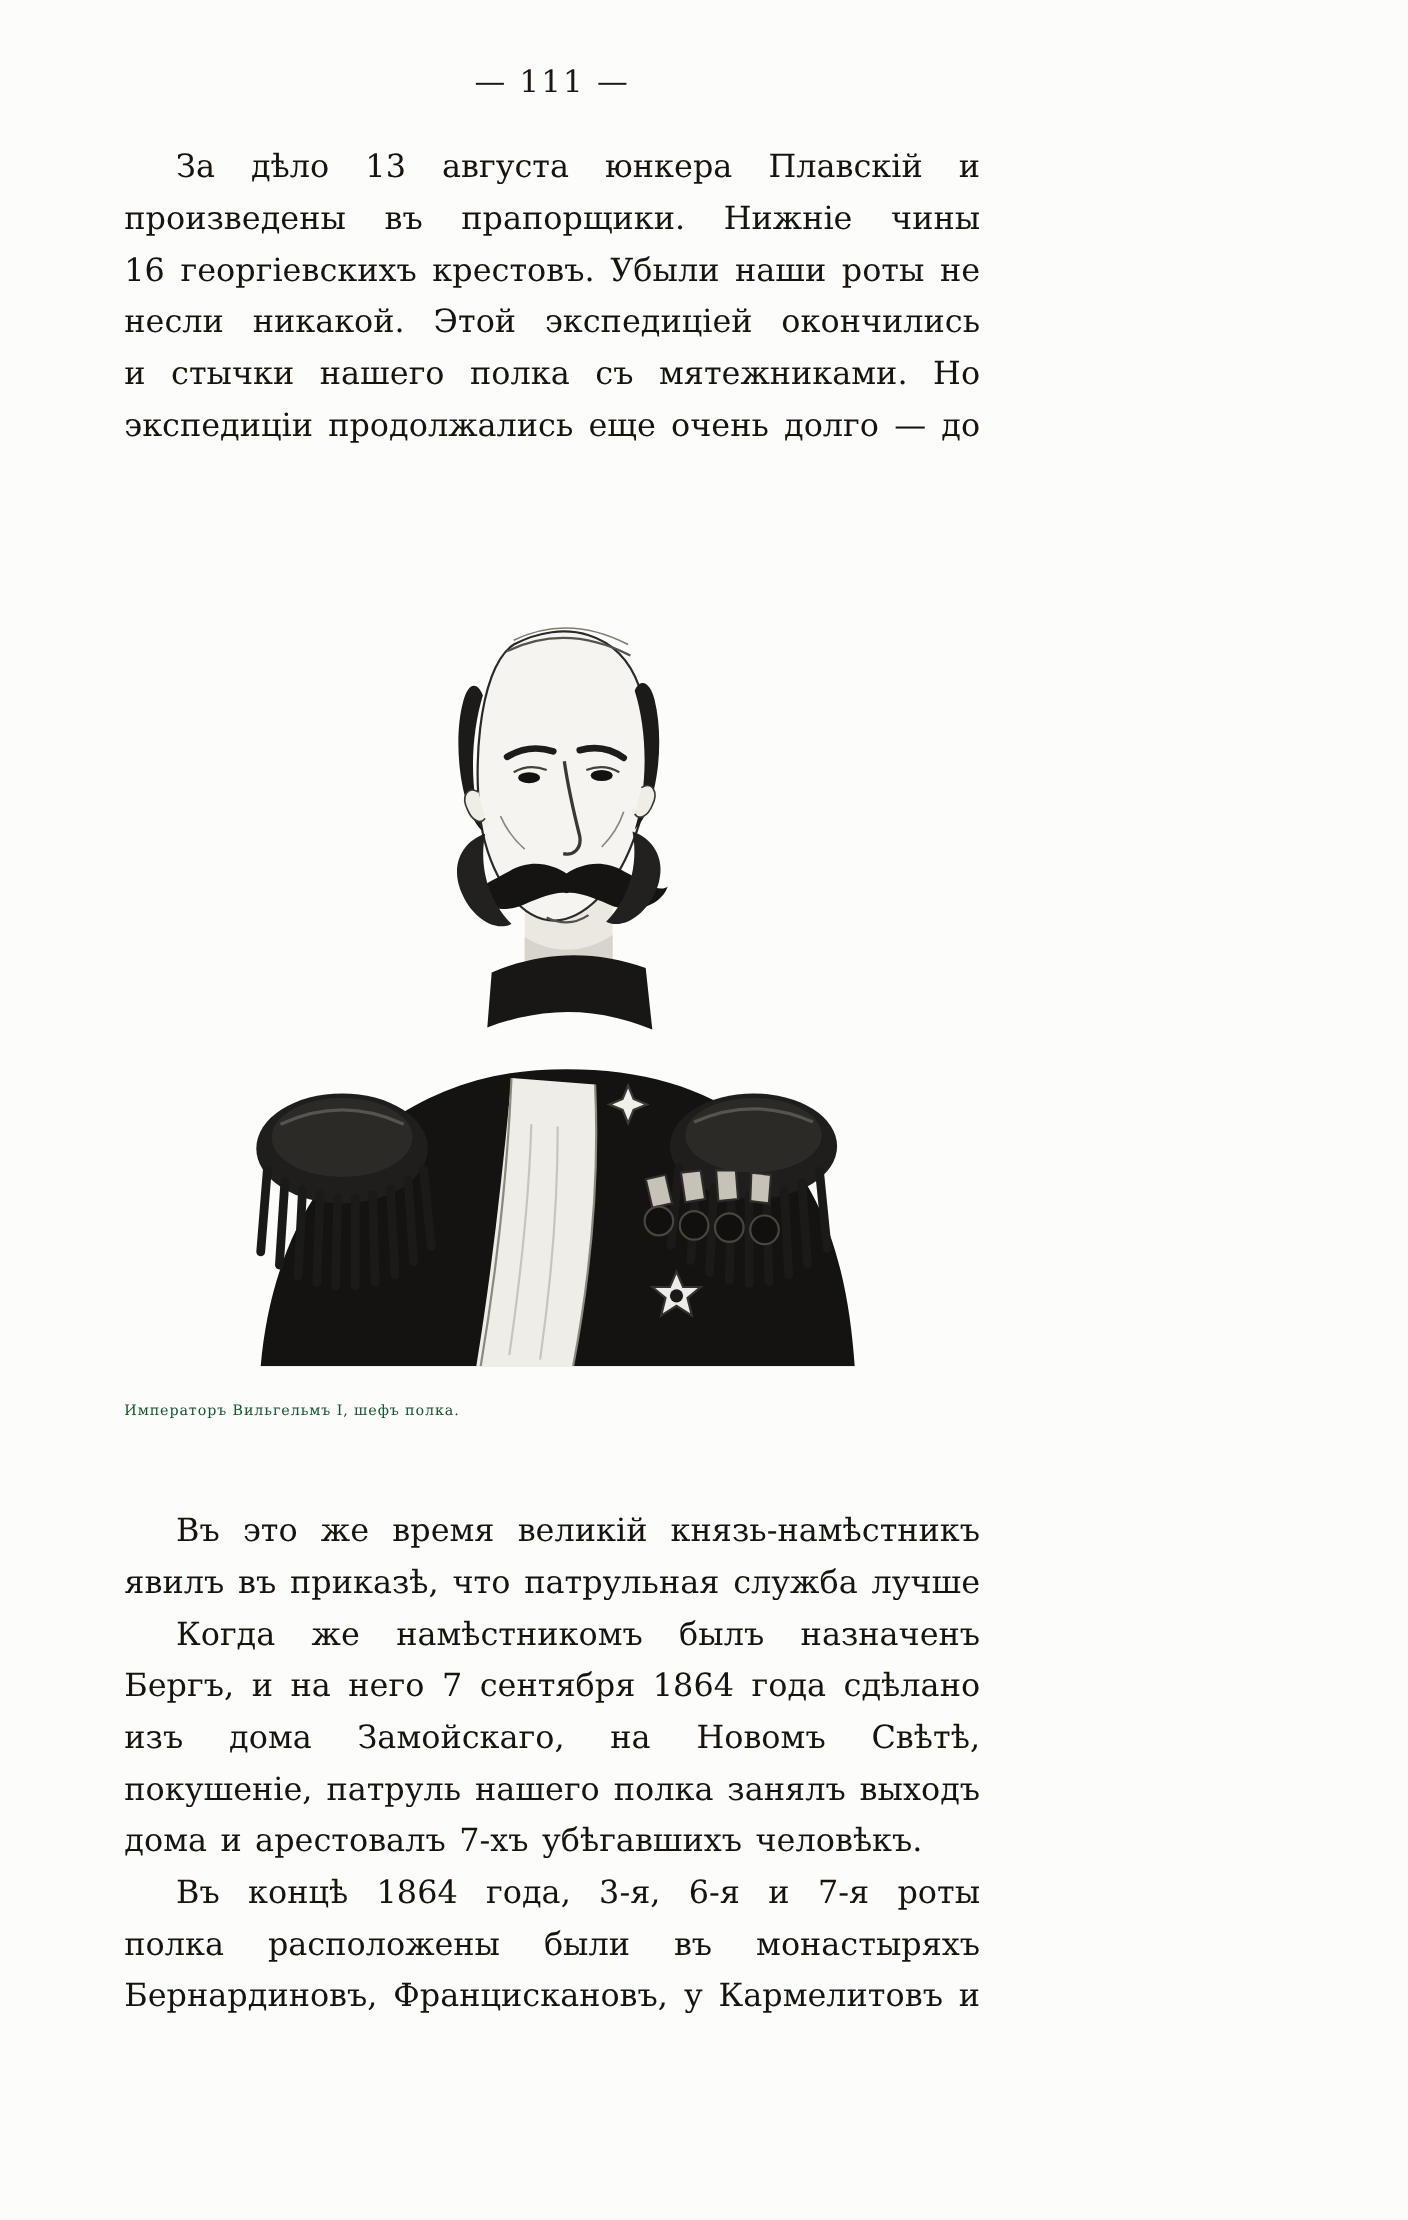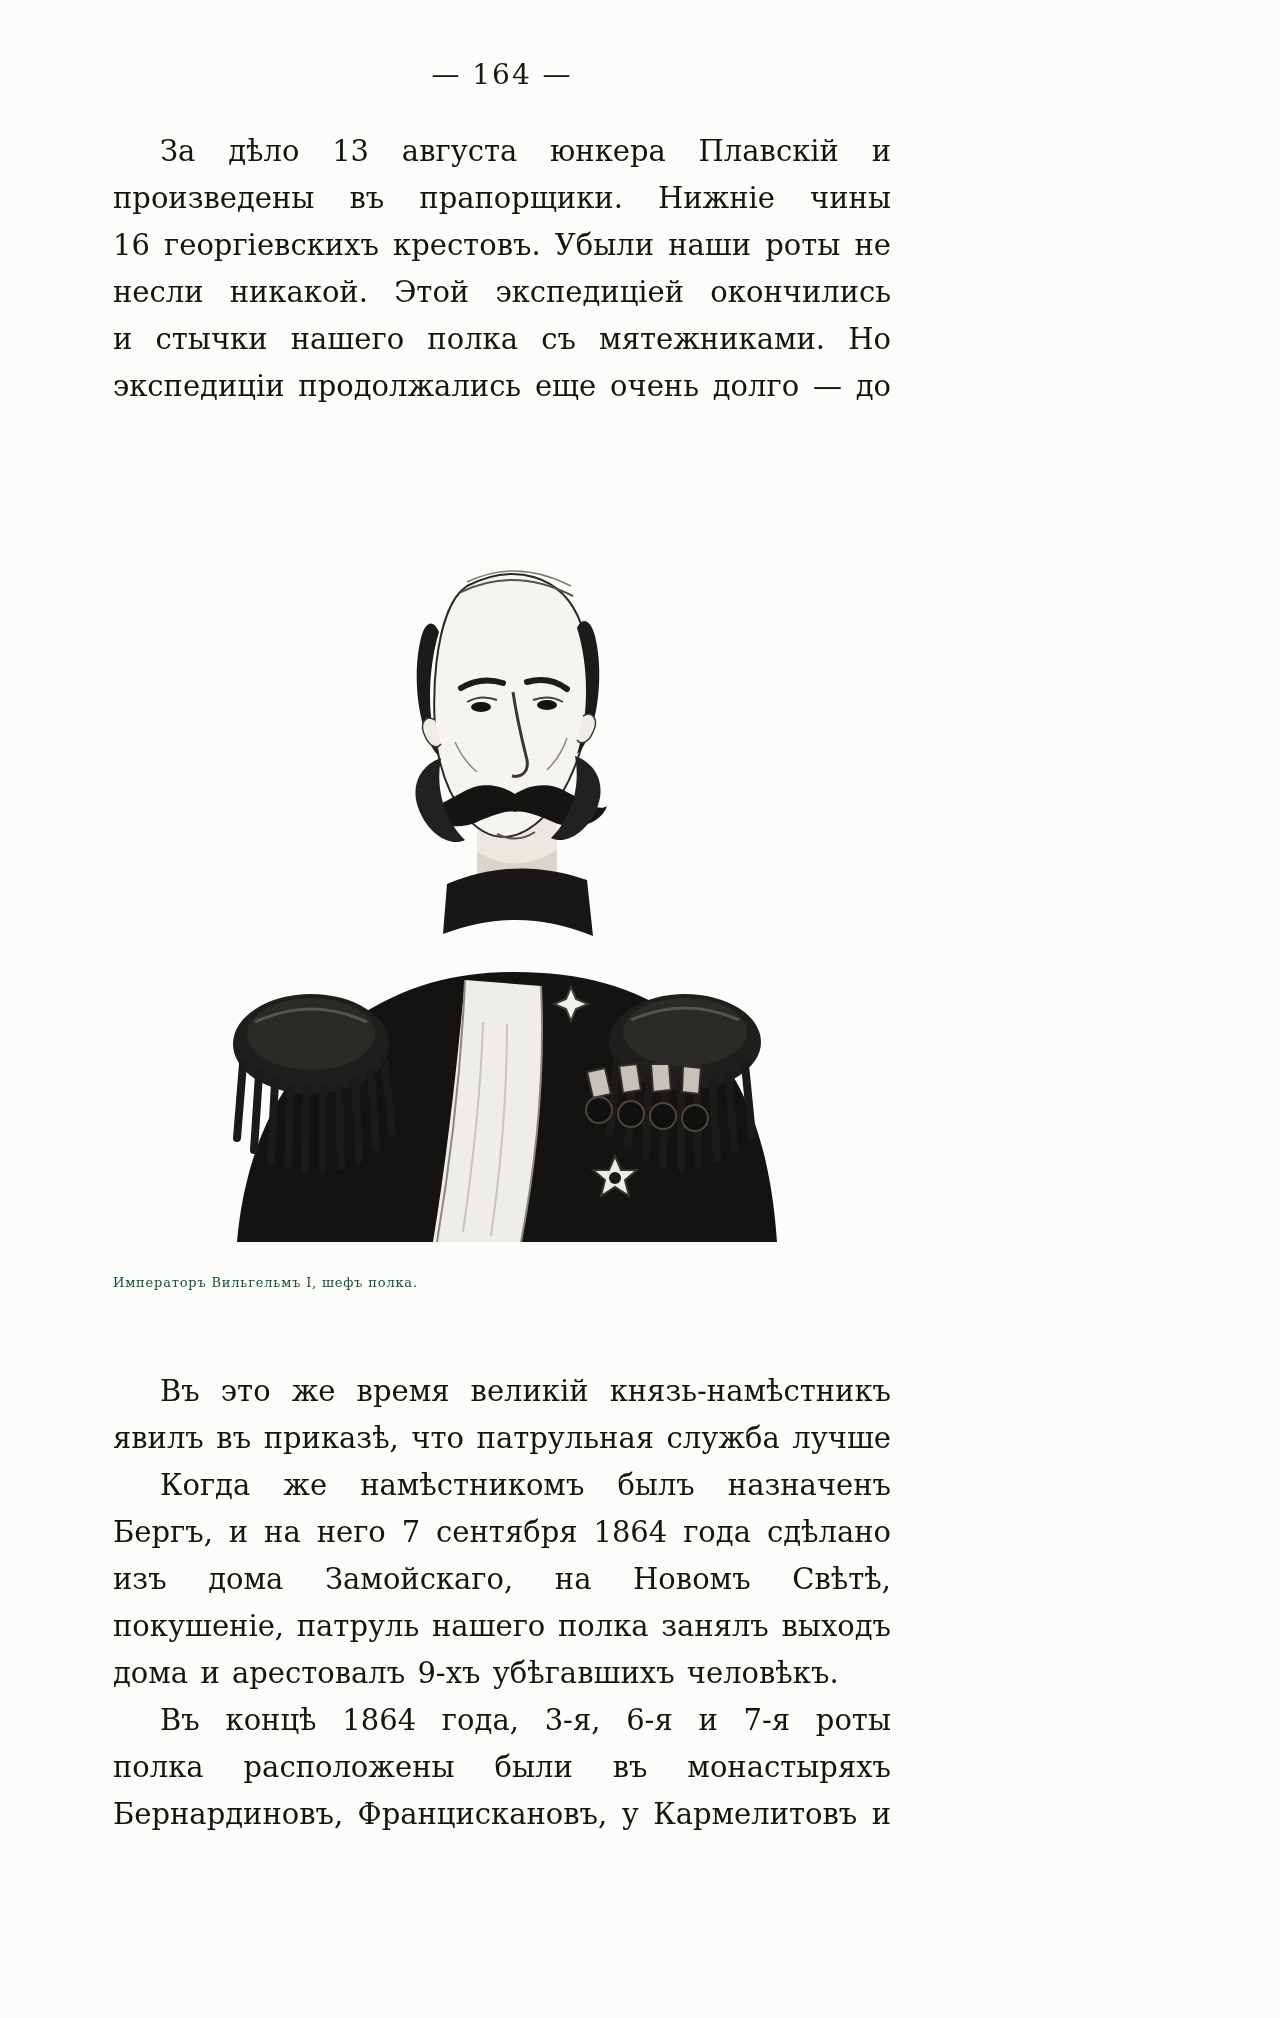--- a/index.html
+++ b/index.html
@@ -58,21 +58,21 @@
     font-size:13px;
     letter-spacing:0.8px;
     color:#14532d;
   }
 </style>
 </head>
 <body>
 
 <div class="page">
 
-  <div class="pageno">— 164 —</div>
+  <div class="pageno">— 111 —</div>
 
   <div class="textblock" id="block1">
       <div>
         <div class="line just indent">За дѣло 13 августа юнкера Плавскій и Рѣнинъ</div>
         <div class="line just">произведены въ прапорщики. Нижніе чины получили</div>
         <div class="line just">16 георгіевскихъ крестовъ. Убыли наши роты не по-</div>
         <div class="line just">несли никакой. Этой экспедиціей окончились дѣла</div>
         <div class="line just">и стычки нашего полка съ мятежниками. Но самыя</div>
         <div class="line just">экспедиціи продолжались еще очень долго — до поло-</div>
       </div>
@@ -156,21 +156,21 @@
   <div class="textblock" id="block2">
       <div>
         <div class="line just indent">Въ это же время великій князь-намѣстникъ объ-</div>
         <div class="line just">явилъ въ приказѣ, что патрульная служба лучше всѣхъ</div>
       </div>
       <div>
         <div class="line just indent">Когда же намѣстникомъ былъ назначенъ графъ</div>
         <div class="line just">Бергъ, и на него 7 сентября 1864 года сдѣлано было</div>
         <div class="line just">изъ дома Замойскаго, на Новомъ Свѣтѣ, злодѣйское</div>
         <div class="line just">покушеніе, патруль нашего полка занялъ выходъ изъ</div>
-        <div class="line">дома и арестовалъ 9-хъ убѣгавшихъ человѣкъ.</div>
+        <div class="line">дома и арестовалъ 7-хъ убѣгавшихъ человѣкъ.</div>
       </div>
       <div>
         <div class="line just indent">Въ концѣ 1864 года, 3-я, 6-я и 7-я роты нашего</div>
         <div class="line just">полка расположены были въ монастыряхъ Капуциновъ,</div>
         <div class="line just">Бернардиновъ, Францискановъ, у Кармелитовъ и въ</div>
       </div>
     </div>
 
 </div>
 

